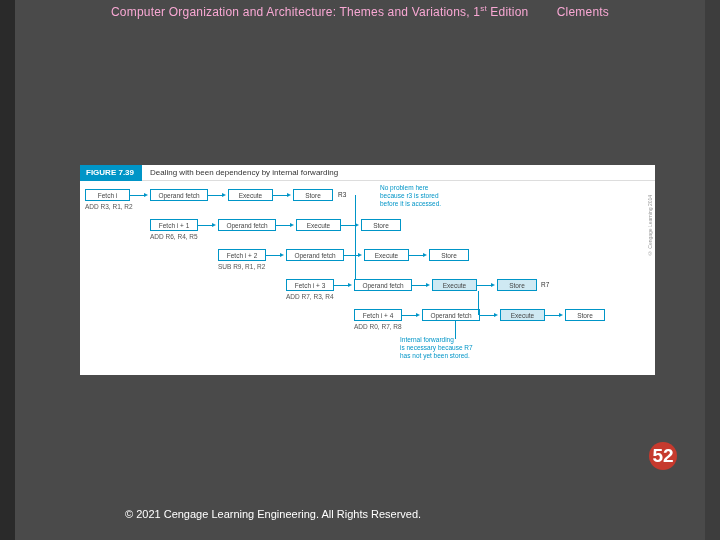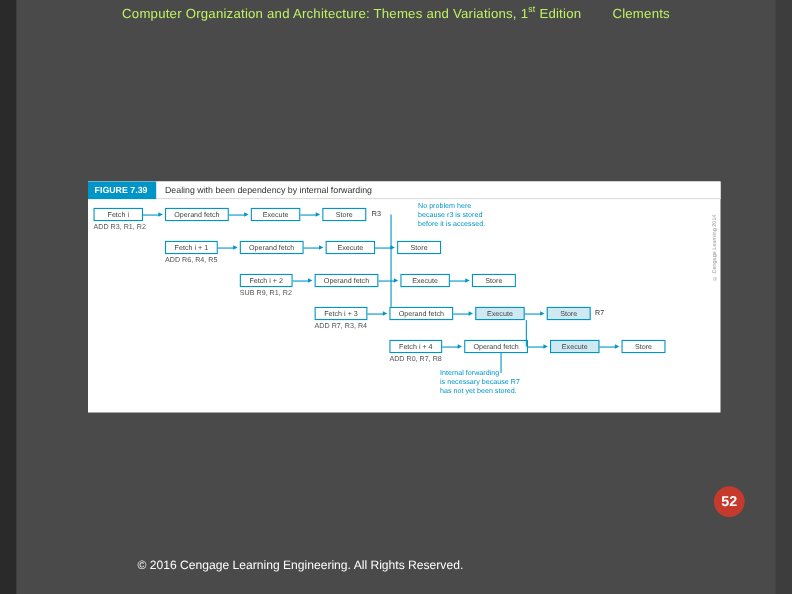--- a/index.html
+++ b/index.html
@@ -26,21 +26,21 @@
     height: 540px;
     background: #2a2a2a;
   }
   .header {
     position: absolute;
     top: 4px;
     left: 15px;
     right: 15px;
     text-align: center;
     font-size: 12px;
-    color: #bef264;
+    color: #f9a8d4;
     letter-spacing: 0.2px;
   }
   .header .sup { font-size: 8px; vertical-align: super; }
   .figure {
     position: absolute;
     left: 65px;
     top: 165px;
     width: 575px;
     height: 210px;
     background: #fff;
@@ -138,21 +138,21 @@
   }
   .page-badge {
     position: absolute;
     right: 28px;
     bottom: 70px;
     width: 28px;
     height: 28px;
     border-radius: 50%;
     background: #c63a2e;
     color: #fff;
-    font-size: 13px;
+    font-size: 19px;
     font-weight: bold;
     text-align: center;
     line-height: 28px;
   }
   .footer {
     position: absolute;
     bottom: 20px;
     left: 110px;
     font-size: 11px;
     color: #fff;
@@ -240,14 +240,14 @@
         <div>has not yet been stored.</div>
       </div>
       <div class="vline" style="left:375px;top:140px;height:18px"></div>
 
     </div>
 
     <div class="copyright-v">© Cengage Learning 2014</div>
   </div>
 
   <div class="page-badge">52</div>
-  <div class="footer">© 2016 Cengage Learning Engineering. All Rights Reserved.</div>
+  <div class="footer">© 2021 Cengage Learning Engineering. All Rights Reserved.</div>
 </div>
 
 </body></html>

